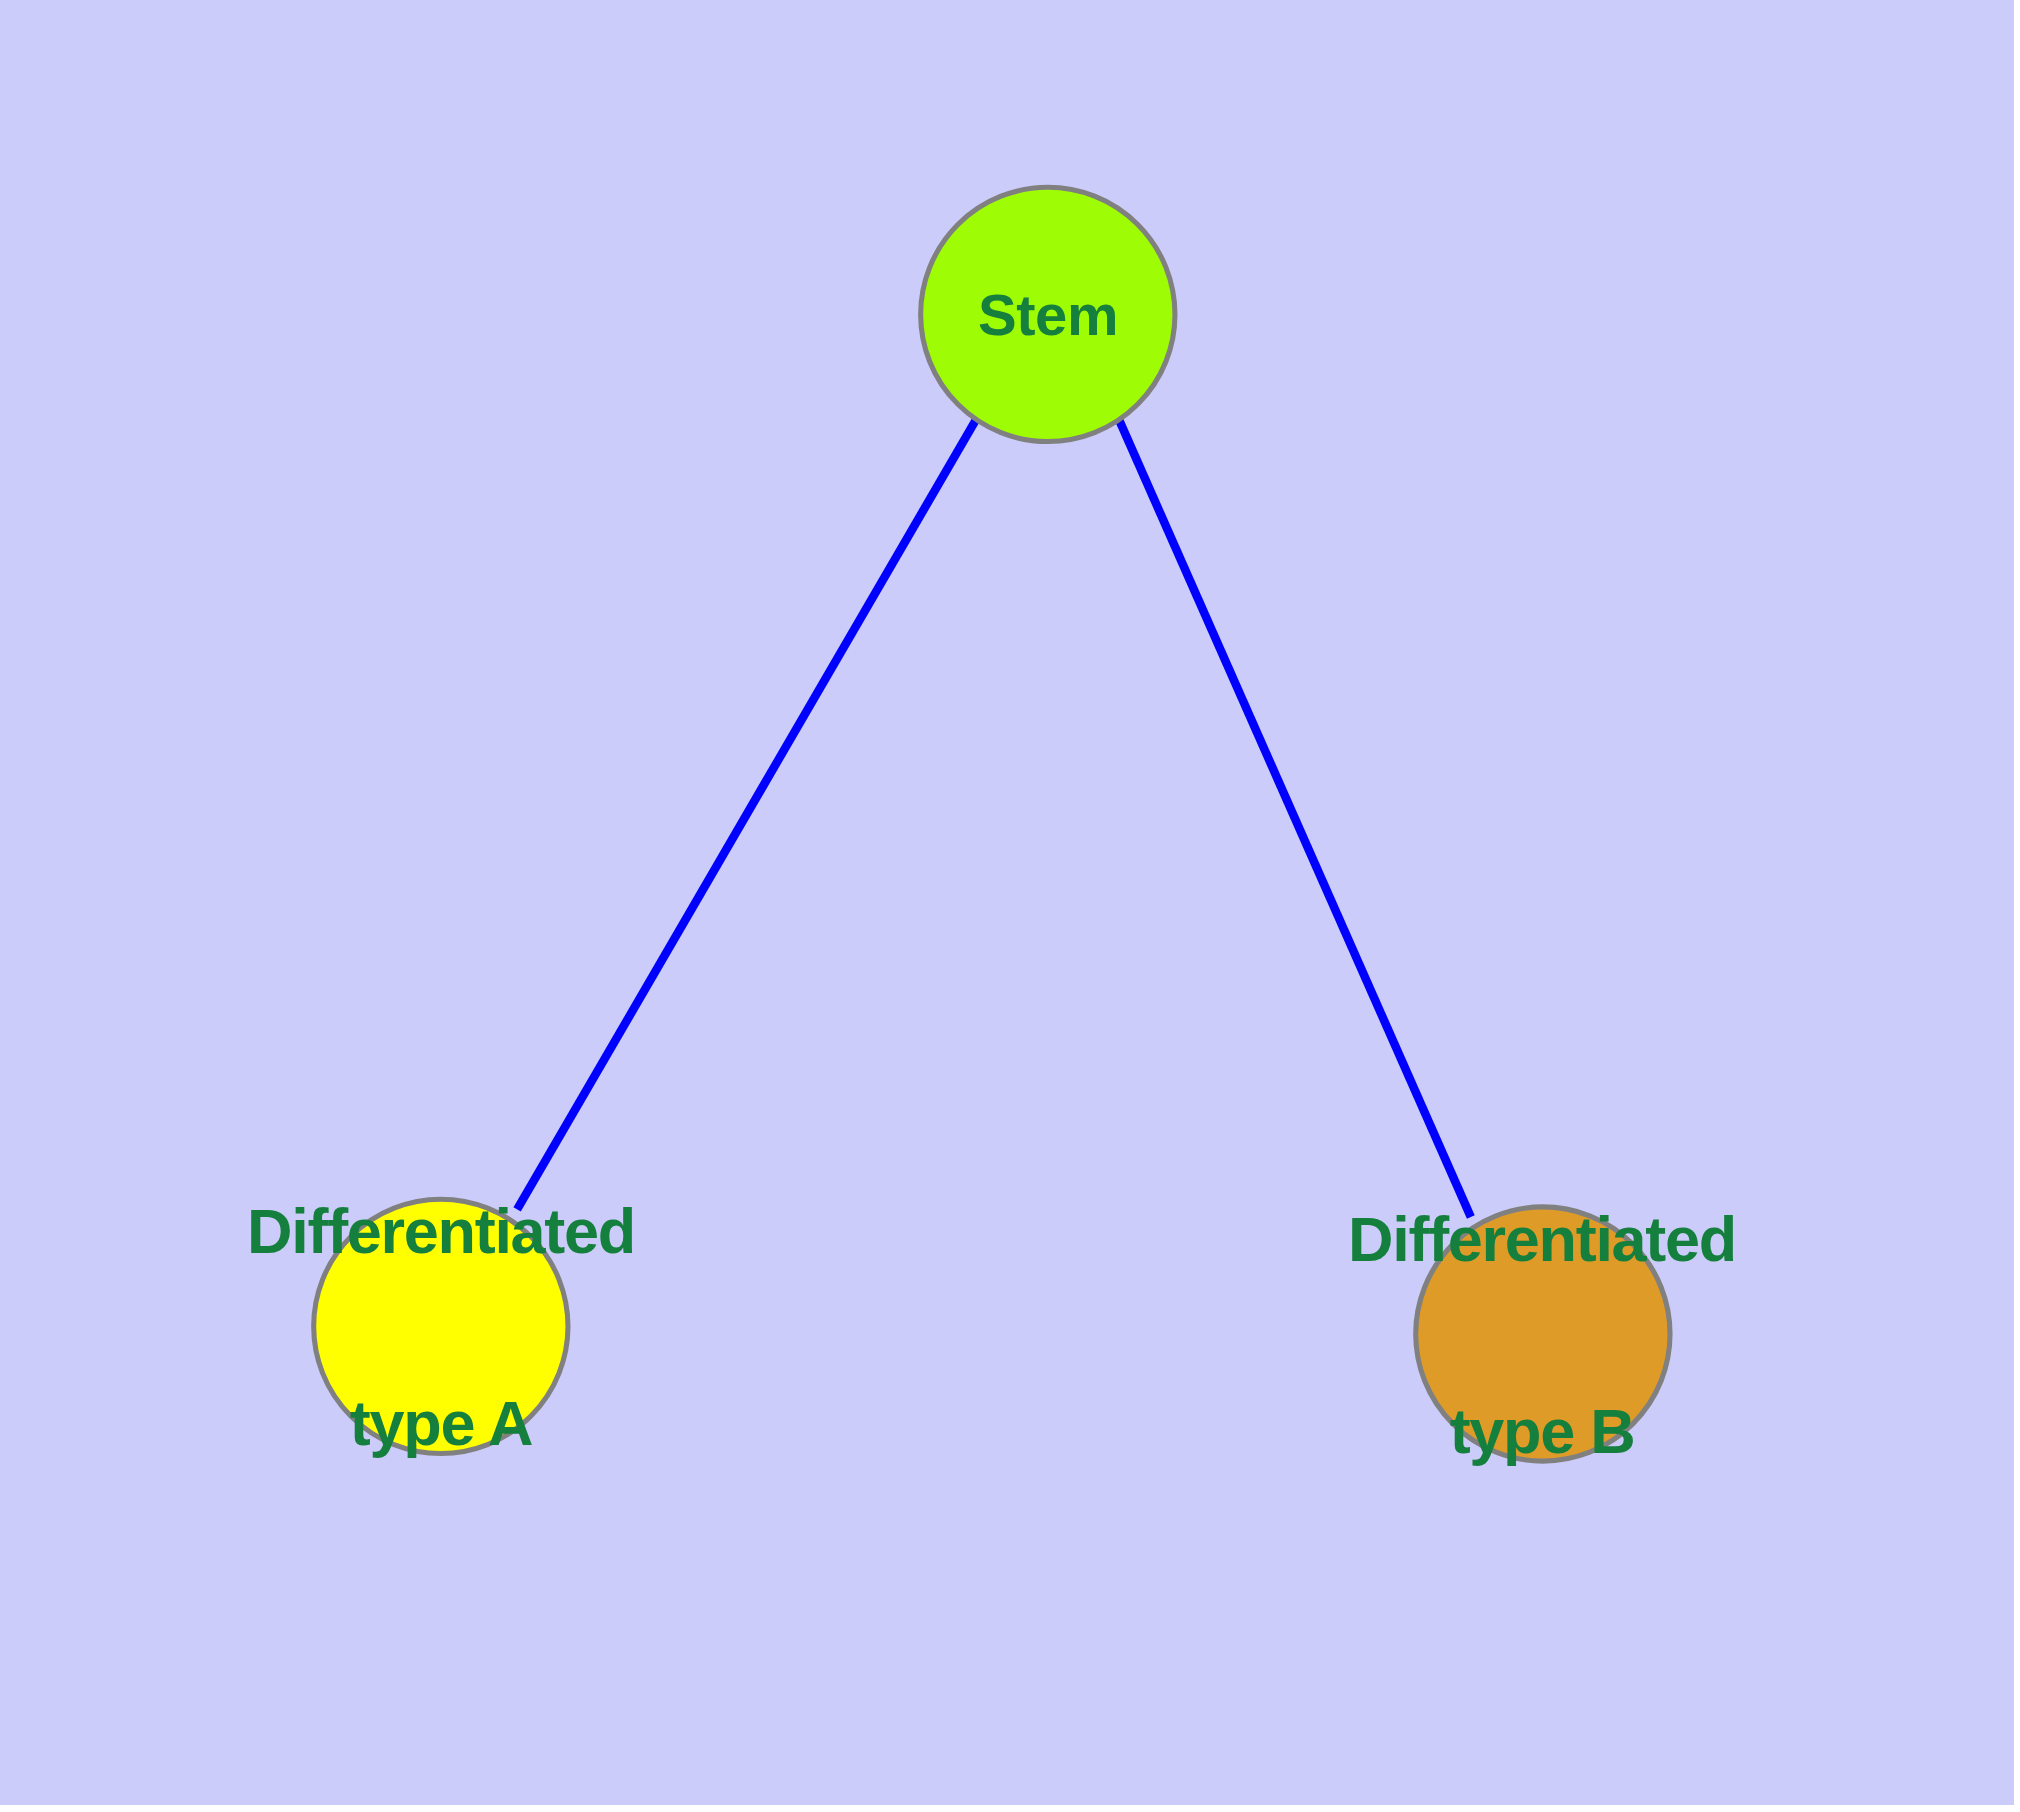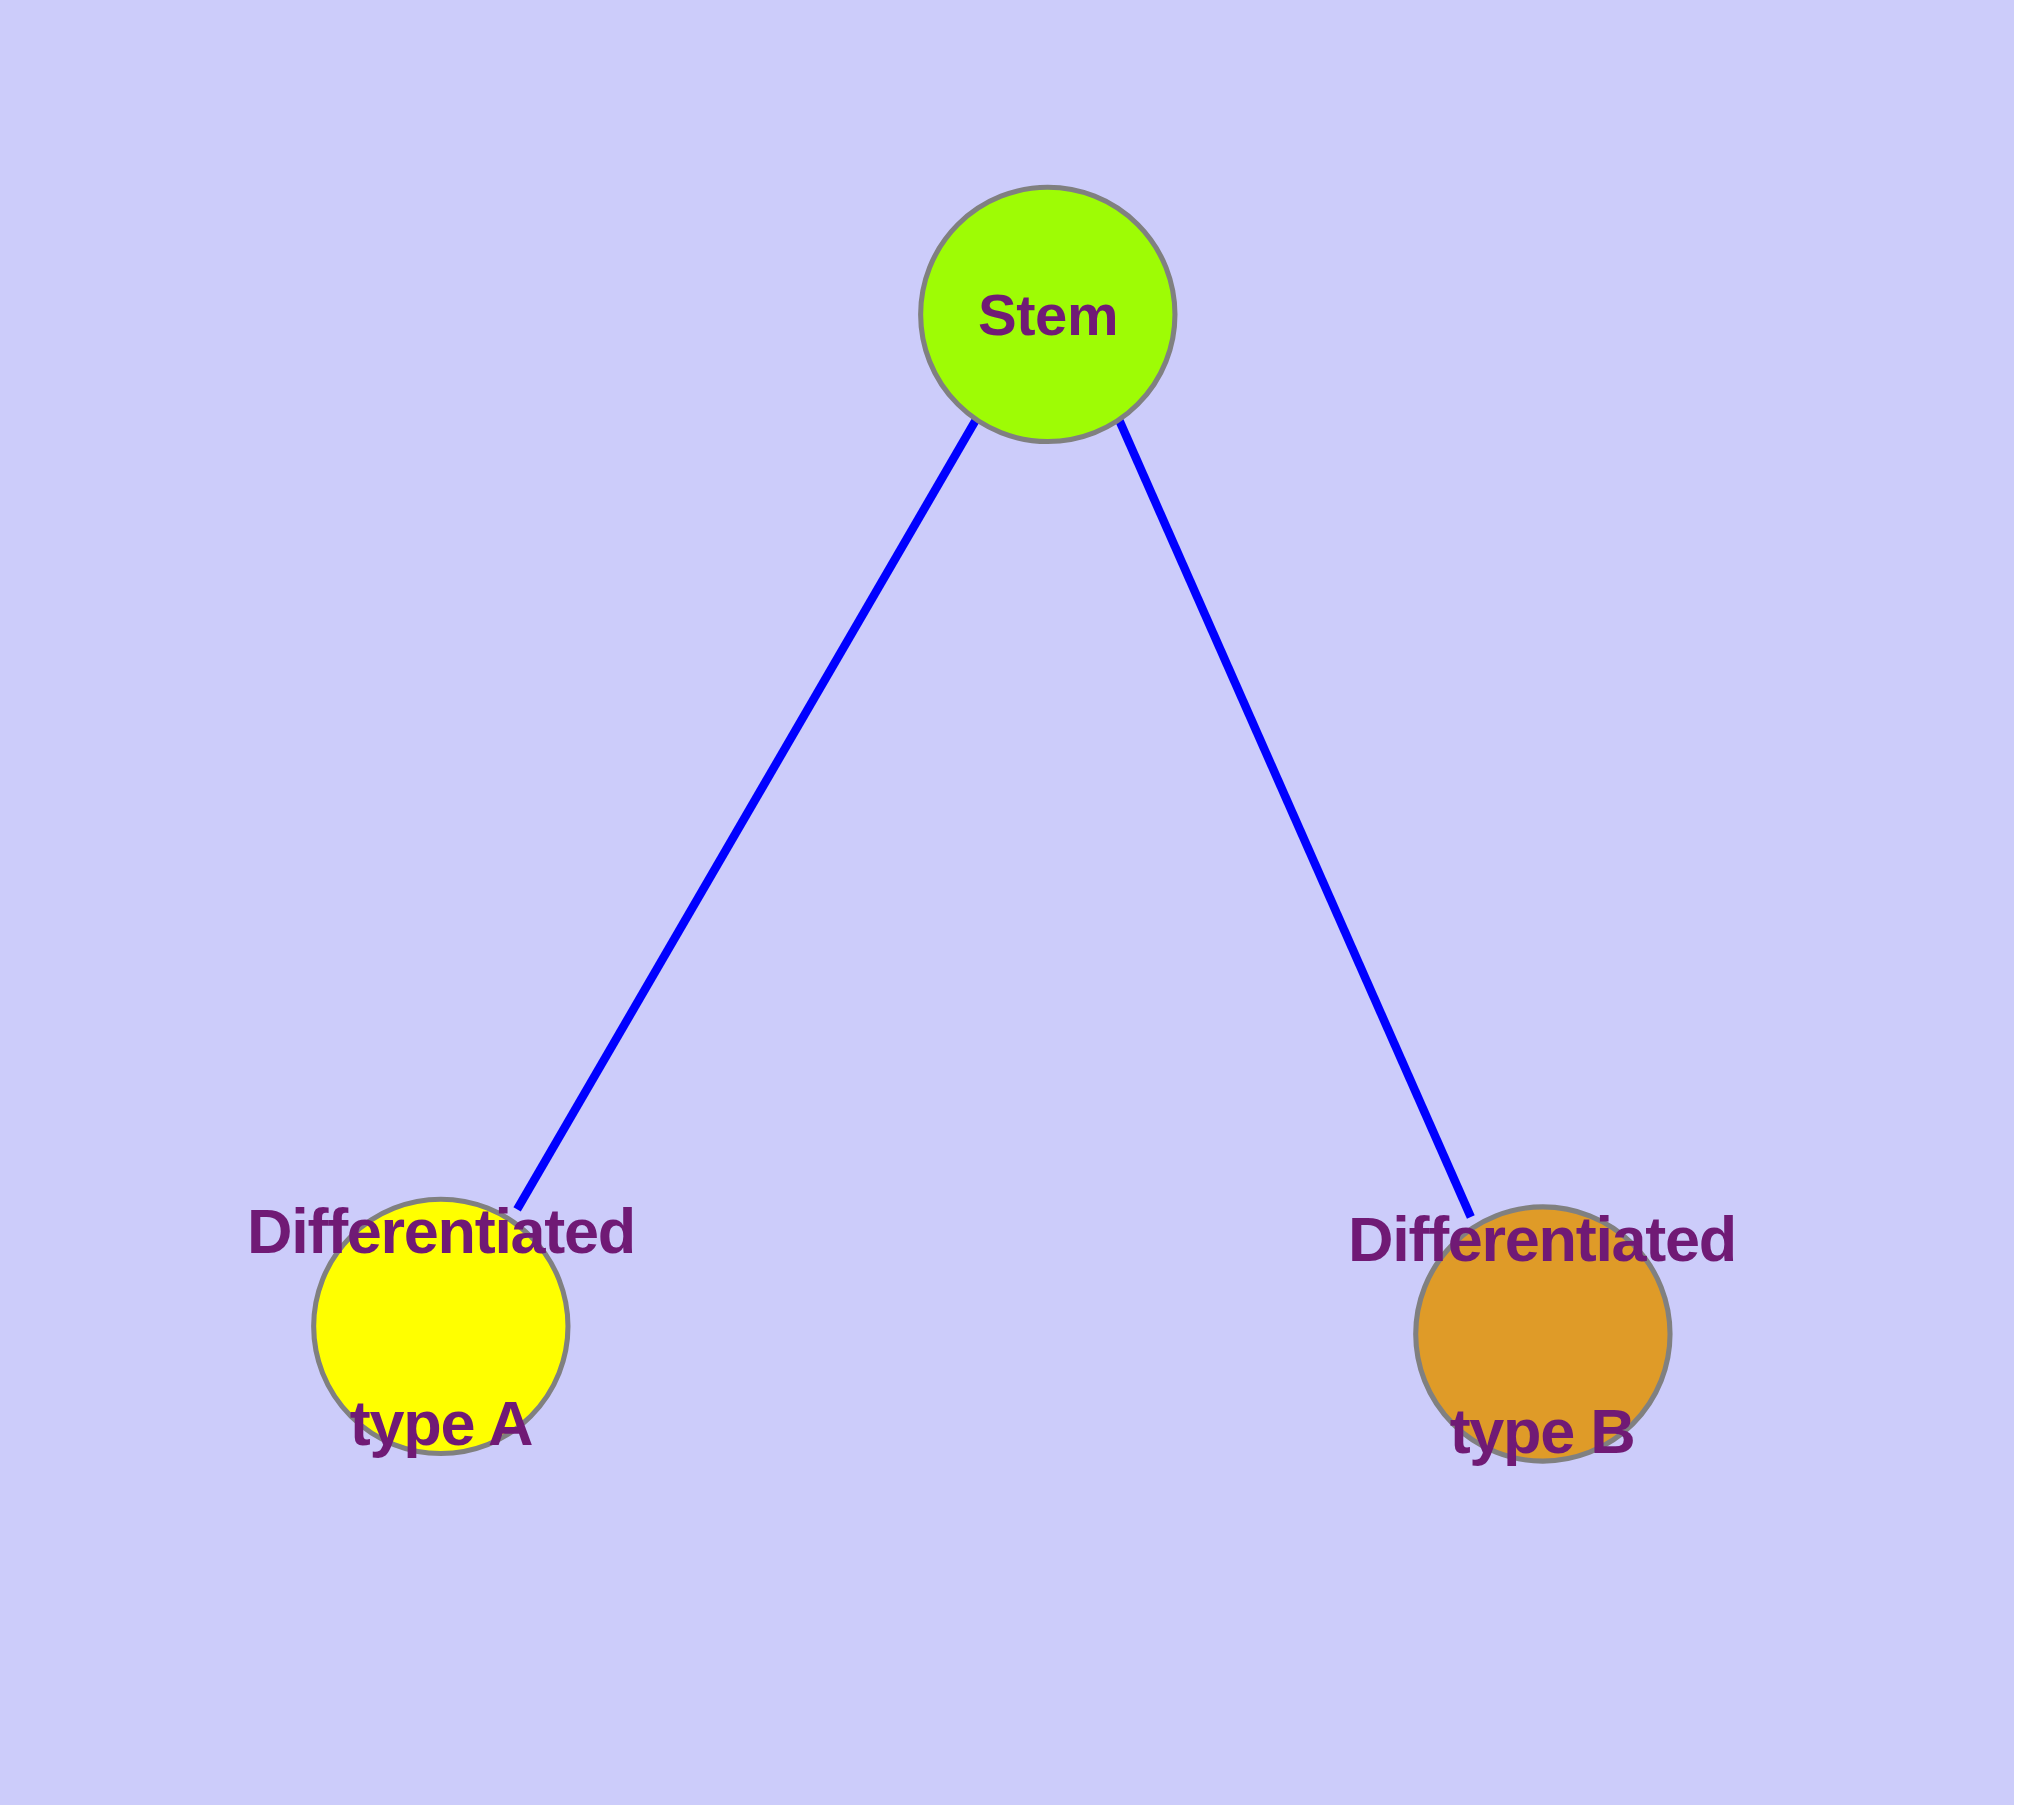--- a/index.html
+++ b/index.html
@@ -38,21 +38,21 @@
     stroke-linecap: butt;
     fill: none;
   }
   .graph-node-circle {
     stroke: #808080;
     stroke-width: 6;
   }
   .node-label {
     position: absolute;
     text-align: center;
-    color: #701a75;
+    color: #15803d;
     font-weight: bold;
     line-height: 1.02;
     white-space: pre;
     pointer-events: none;
     -webkit-font-smoothing: antialiased;
   }
   .node-label.root {
     font-size: 58px;
     letter-spacing: -0.4px;
   }

